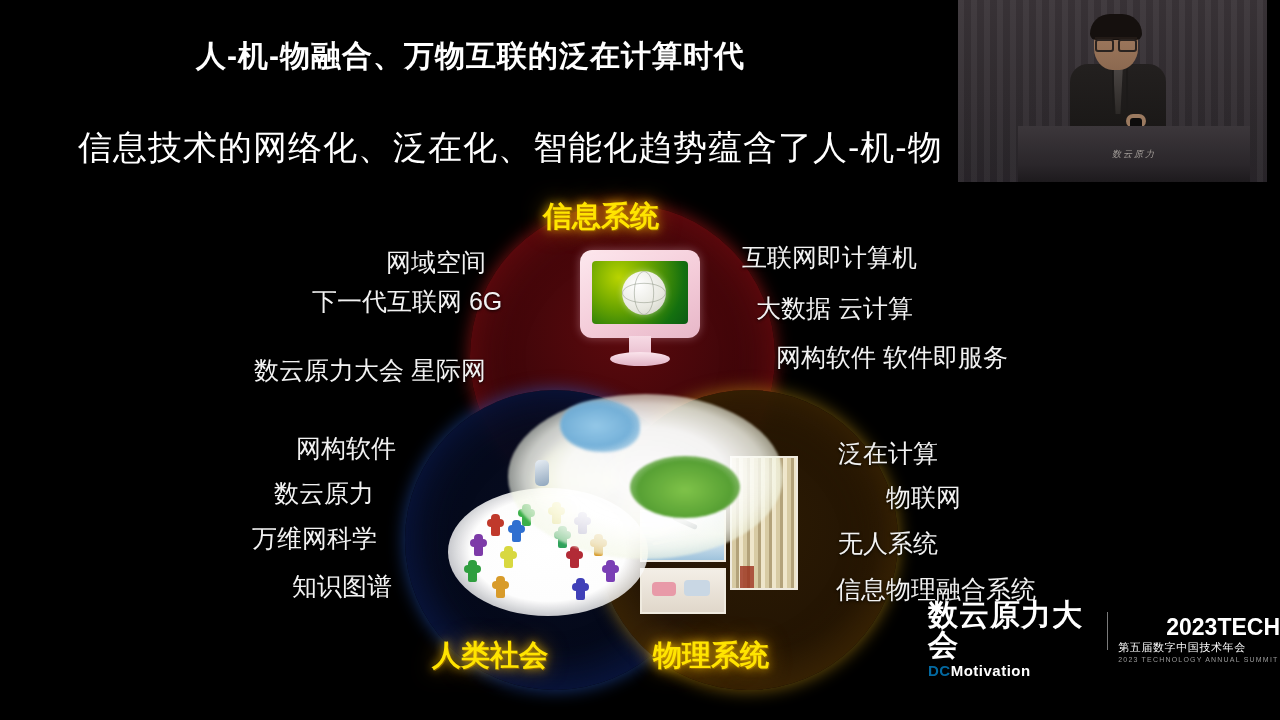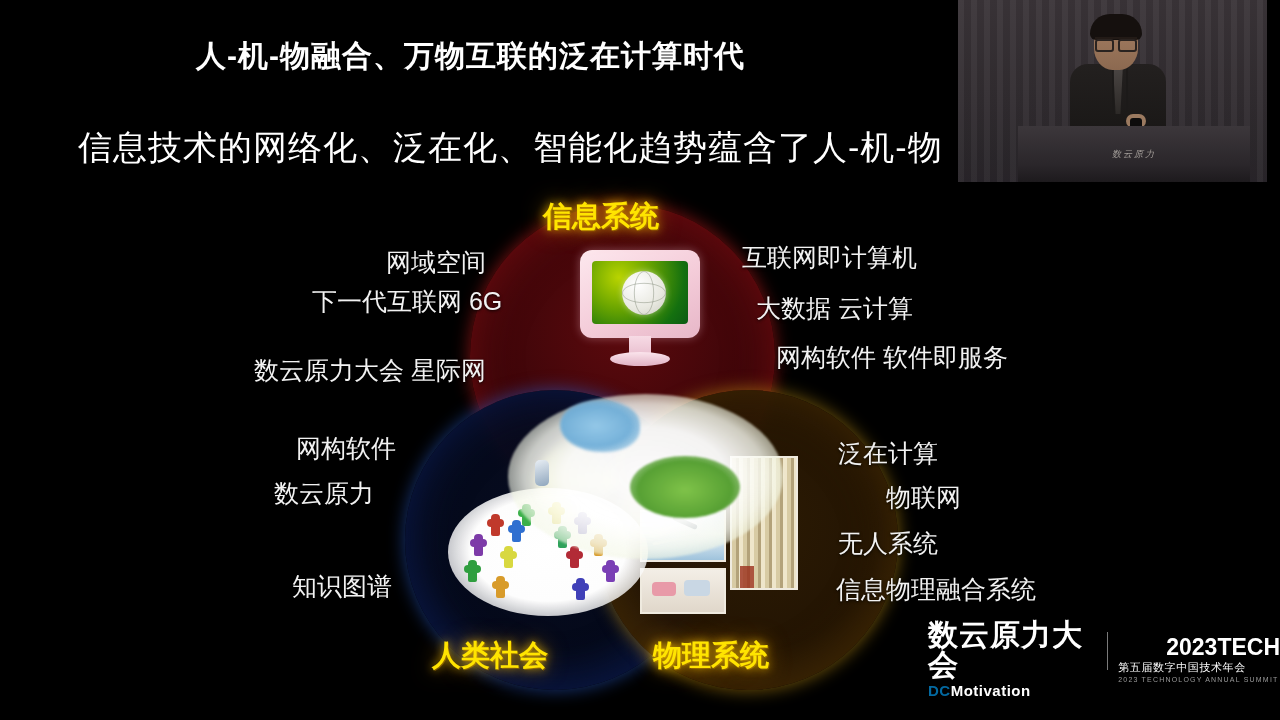--- a/index.html
+++ b/index.html
@@ -250,21 +250,21 @@
   }
   .pip .hand{
     position:absolute;left:56px;top:96px;width:20px;height:14px;border-radius:7px;
     background:#9b7a60;
   }
   .pip .clicker{
     position:absolute;left:60px;top:100px;width:12px;height:16px;border-radius:3px;background:#0d0c0c;
   }
 
   
-  .logo{position:absolute;left:928px;top:632px;height:54px;display:flex;}
+  .logo{position:absolute;left:928px;top:612px;height:54px;display:flex;}
   .logo-cn{
     font-size:30px;font-weight:bold;color:#fff;letter-spacing:1px;line-height:1;
   }
   .logo-sub{
     font-size:15px;font-weight:bold;letter-spacing:.5px;line-height:1;margin-top:3px;
   }
   .logo-sub .dc{color:#0369a1;}
   .logo-sub .mo{color:#fff;}
   .logo-left{display:flex;flex-direction:column;justify-content:center;}
   .logo-div{width:1px;height:38px;background:#7a7a7a;margin:0 10px;}
@@ -334,20 +334,21 @@
   <div class="term" style="left:386px;top:246px;">网域空间</div>
   <div class="term" style="left:276px;top:285px;margin-left:36px;">下一代互联网  6G</div>
   <div class="term" style="left:254px;top:354px;">数云原力大会  星际网</div>
 
   <div class="term" style="left:742px;top:241px;">互联网即计算机</div>
   <div class="term" style="left:756px;top:292px;">大数据     云计算</div>
   <div class="term" style="left:776px;top:341px;">网构软件   软件即服务</div>
 
   <div class="term" style="left:296px;top:432px;">网构软件</div>
   <div class="term" style="left:274px;top:477px;">数云原力</div>
+  <div class="term" style="left:252px;top:522px;">万维网科学</div>
   <div class="term" style="left:292px;top:570px;">知识图谱</div>
 
   <div class="term" style="left:838px;top:437px;">泛在计算</div>
   <div class="term" style="left:838px;top:481px;margin-left:48px;">物联网</div>
   <div class="term" style="left:838px;top:527px;">无人系统</div>
   <div class="term" style="left:836px;top:573px;">信息物理融合系统</div>
 
   <div class="logo">
     <div class="logo-left">
       <div class="logo-cn">数云原力大会</div>

